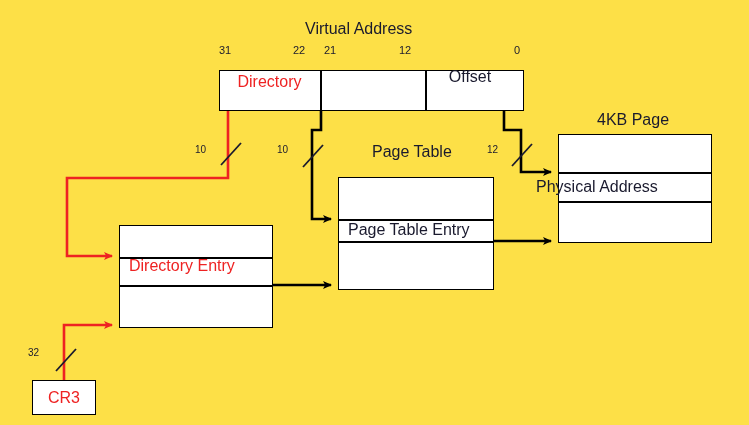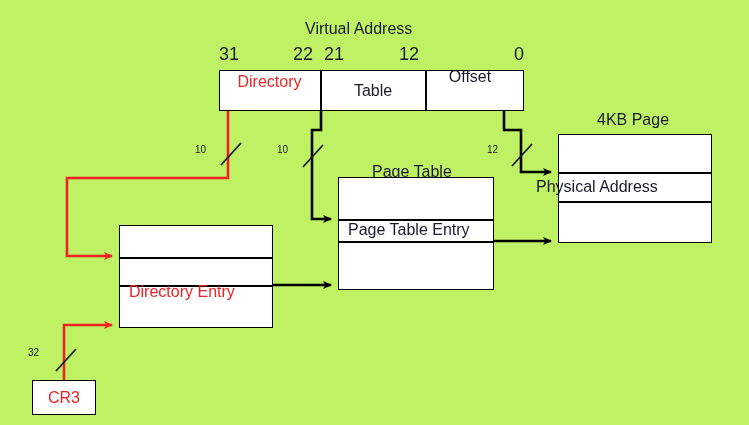--- a/index.html
+++ b/index.html
@@ -7,21 +7,21 @@
     padding: 0;
     background: #ffffff;
   }
   body {
     font-family: "Liberation Sans", sans-serif;
   }
   #canvas {
     position: relative;
     width: 749px;
     height: 425px;
-    background: #bef264;
+    background: #fde047;
     overflow: hidden;
     text-decoration: underline;
   }
   svg.wires {
     position: absolute;
     left: 0; top: 0;
     width: 749px;
     height: 425px;
     pointer-events: none;
   }
@@ -29,21 +29,21 @@
     position: absolute;
     color: #1a1a2e;
     white-space: nowrap;
     font-size: 15px;
     line-height: 1;
   }
   .title {
     font-size: 16px;
   }
   .bit {
-    font-size: 18px;
+    font-size: 11px;
   }
   .width-lbl {
     font-size: 10px;
   }
   .box {
     position: absolute;
     box-sizing: border-box;
     border: 1.6px solid #000000;
     background: #ffffff;
   }
@@ -125,38 +125,37 @@
   <div class="lbl bit" style="left:324px; top:45px;">21</div>
   <div class="lbl bit" style="left:399px; top:45px;">12</div>
   <div class="lbl bit" style="left:428px; top:45px;margin-top:24px;">11</div>
   <div class="lbl bit" style="left:514px; top:45px;">0</div>
 
   <div class="box" style="left:219px; top:70px; width:305px; height:41px;"></div>
   <div class="vrule" style="left:320px; top:70px; height:41px;"></div>
   <div class="vrule" style="left:425px; top:70px; height:41px;"></div>
 
   <div class="cell red-text" style="left:219px; top:70px; width:101px; height:24px;">Directory</div>
-  <div class="cell" style="left:321px; top:70px; width:104px; height:41px;">Table</div>
   <div class="cell" style="left:426px; top:56px; width:88px; height:41px;">Offset</div>
 
   <div class="lbl width-lbl" style="left:195px; top:145px;">10</div>
   <div class="lbl width-lbl" style="left:277px; top:145px;">10</div>
   <div class="lbl width-lbl" style="left:487px; top:145px;">12</div>
   <div class="lbl width-lbl" style="left:28px; top:348px;">32</div>
 
 
   <div class="box" style="left:119px; top:225px; width:154px; height:103px;"></div>
   <div class="hrule" style="left:119px; top:257px; width:154px;"></div>
   <div class="hrule" style="left:119px; top:285px; width:154px;"></div>
 
   <div class="cell left" style="left:119px; top:225px; width:154px; height:32px;"></div>
-  <div class="cell left red-text" style="left:119px; top:271px; width:154px; height:41px;">Directory Entry</div>
+  <div class="cell left red-text" style="left:119px; top:245px; width:154px; height:41px;">Directory Entry</div>
   <div class="cell left" style="left:119px; top:285px; width:154px; height:43px;"></div>
 
-  <div class="lbl title" style="left:372px; top:164px;">Page Table</div>
+  <div class="lbl title" style="left:372px; top:144px;">Page Table</div>
 
   <div class="box" style="left:338px; top:177px; width:156px; height:113px;"></div>
   <div class="hrule" style="left:338px; top:219px; width:156px;"></div>
   <div class="hrule" style="left:338px; top:241px; width:156px;"></div>
 
   <div class="cell left" style="left:338px; top:177px; width:156px; height:42px;"></div>
   <div class="cell left" style="left:338px; top:219px; width:156px; height:22px;">Page Table Entry</div>
   <div class="cell left" style="left:338px; top:241px; width:156px; height:49px;"></div>
 
   <div class="lbl title" style="left:597px; top:112px;">4KB Page</div>

